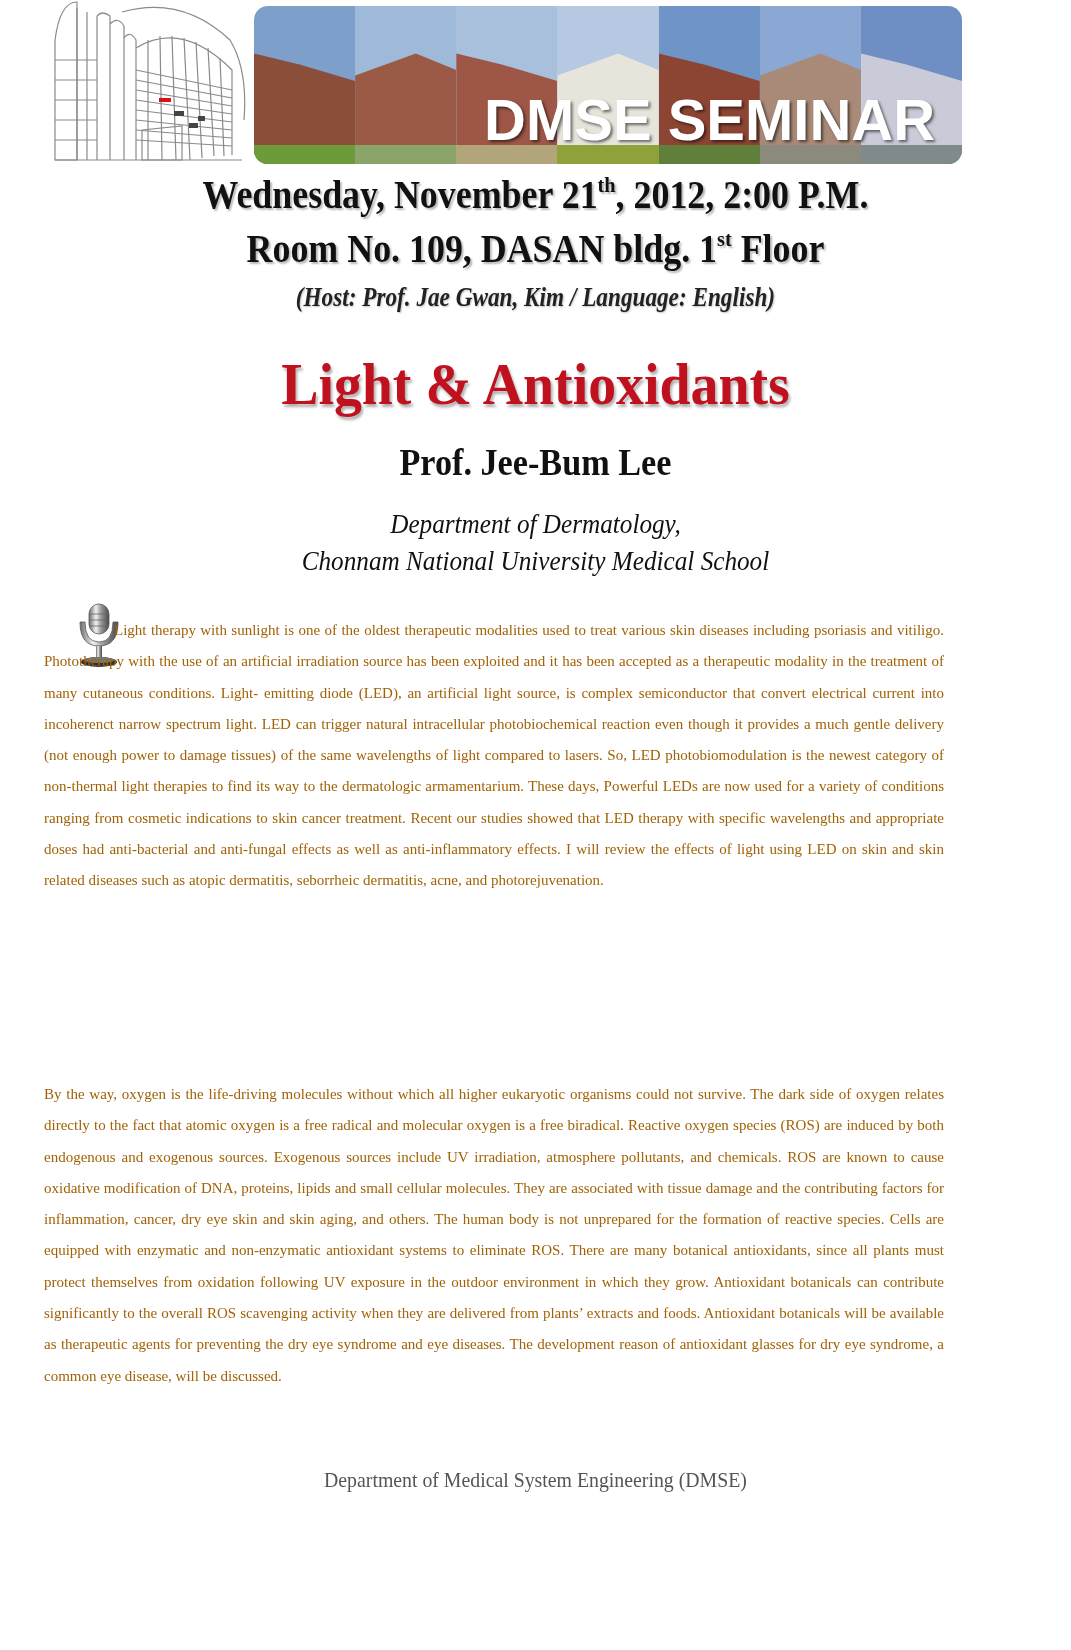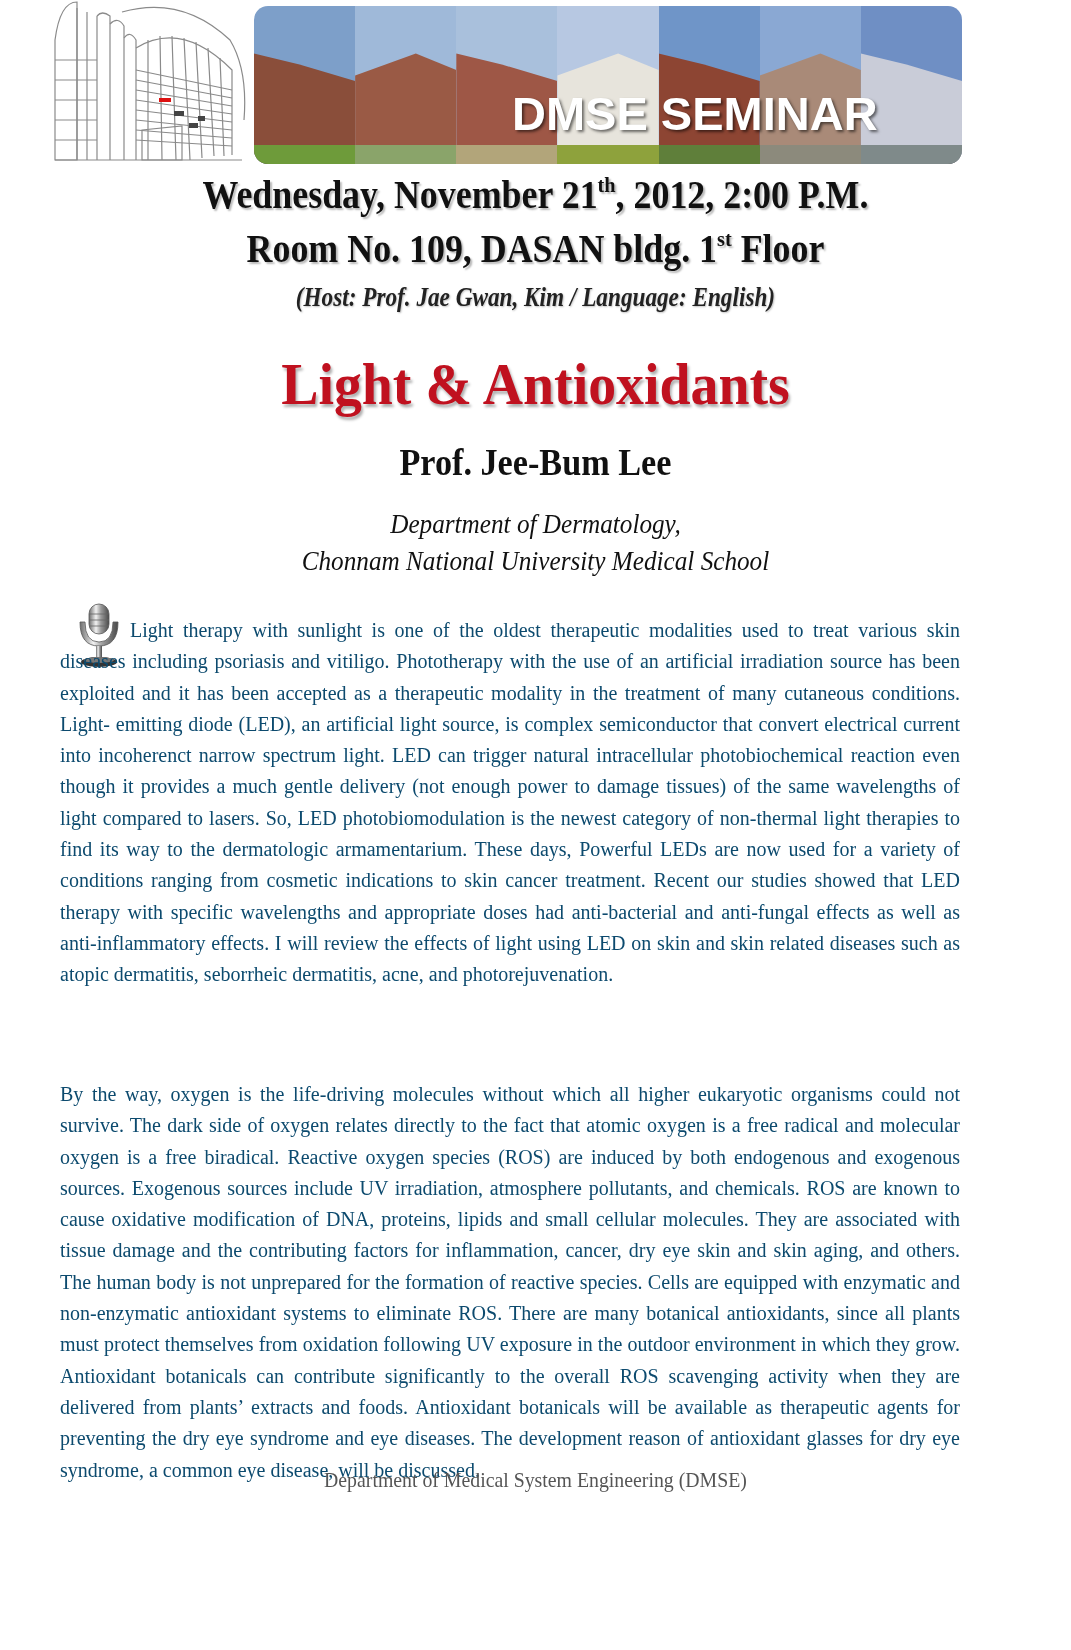--- a/index.html
+++ b/index.html
@@ -5,38 +5,38 @@
   html, body { margin: 0; padding: 0; background: #ffffff; }
   body { width: 1071px; height: 1650px; position: relative; overflow: hidden; font-family: "Liberation Serif", serif; color: #111; }
 
   
   .header { position: absolute; left: 0; top: 0; width: 1071px; height: 170px; }
   .logo { position: absolute; left: 52px; top: 0; width: 198px; height: 166px; }
   .banner { position: absolute; left: 254px; top: 6px; width: 708px; height: 158px; border-radius: 14px; overflow: hidden; display: flex; }
   .banner .photo { flex: 1; height: 100%; position: relative; }
   .banner .photo .bldg { position: absolute; left: 0; right: 0; bottom: 0; height: 70%; }
   .banner .photo .grass { position: absolute; left: 0; right: 0; bottom: 0; height: 12%; }
-  .banner-title { position: absolute; left: 512px; top: 86px; font-family: "Liberation Sans", sans-serif; font-weight: bold; font-size: 47px; color: #ffffff; letter-spacing: 0px; text-shadow: 2px 2px 3px rgba(0,0,0,0.55); white-space: nowrap; }
+  .banner-title { position: absolute; left: 484px; top: 86px; font-family: "Liberation Sans", sans-serif; font-weight: bold; font-size: 58px; color: #ffffff; letter-spacing: 0px; text-shadow: 2px 2px 3px rgba(0,0,0,0.55); white-space: nowrap; }
 
   
   .event-date, .event-room { position: absolute; left: 0; width: 1071px; text-align: center; font-family: "Liberation Serif", serif; font-weight: bold; font-size: 39px; color: #111; text-shadow: 2px 2px 2px rgba(0,0,0,0.28); transform: scaleX(0.92); transform-origin: 535px 0; }
   .event-date { top: 172px; }
   .event-room { top: 226px; }
   sup { font-size: 22px; vertical-align: 16px; line-height: 0; }
   .host { position: absolute; left: 0; top: 282px; width: 1071px; text-align: center; font-style: italic; font-weight: bold; font-size: 27px; color: #222; text-shadow: 1px 1px 2px rgba(0,0,0,0.25); transform: scaleX(0.86); transform-origin: 535px 0; }
 
   .talk-title { position: absolute; left: 0; top: 350px; width: 1071px; text-align: center; font-weight: bold; font-size: 60px; color: #c0111f; text-shadow: 2px 3px 3px rgba(0,0,0,0.32); transform: scaleX(0.93); transform-origin: 535px 0; }
   .speaker { position: absolute; left: 0; top: 440px; width: 1071px; text-align: center; font-weight: bold; font-size: 38px; color: #111; transform: scaleX(0.9); transform-origin: 535px 0; }
   .affil1, .affil2 { position: absolute; left: 0; width: 1071px; text-align: center; font-style: italic; font-size: 28px; color: #111; transform: scaleX(0.9); transform-origin: 535px 0; }
   .affil1 { top: 508px; }
   .affil2 { top: 545px; }
 
   
   .mic { position: absolute; left: 75px; top: 602px; width: 48px; height: 68px; }
-  .body-text { position: absolute; left: 60px; width: 900px; font-size: 20px; line-height: 31.3px; text-align: justify; color: #0c4a6e; }
+  .body-text { position: absolute; left: 44px; width: 900px; font-size: 15px; line-height: 31.3px; text-align: justify; color: #a16207; }
   .para1 { top: 615px; text-indent: 70px; }
   .para2 { top: 1059px; margin-top: 20px; }
   .footer { position: absolute; left: 0; top: 1467px; width: 1071px; text-align: center; font-size: 22px; color: #555; transform: scaleX(0.9); transform-origin: 535px 0; }
 </style>
 </head>
 <body>
 
 <div class="header">
   <svg class="logo" viewBox="0 0 198 166">
     <g fill="none" stroke="#8a8a8a" stroke-width="1.2">

